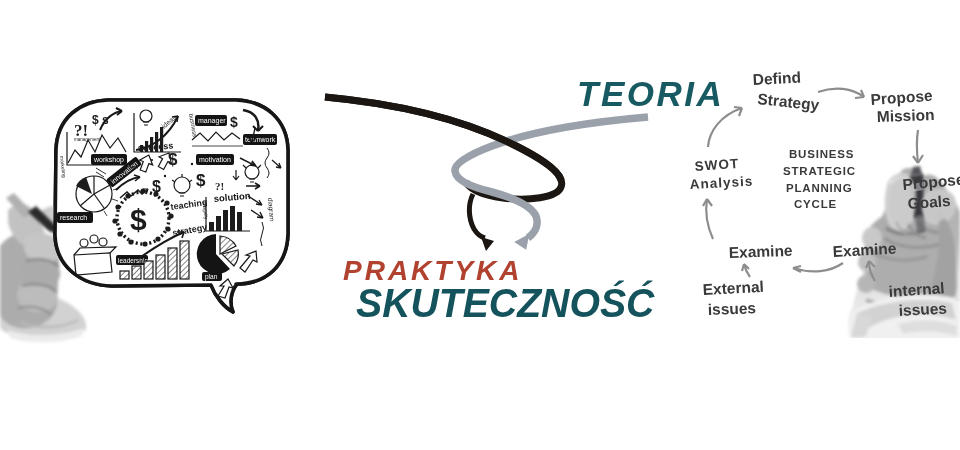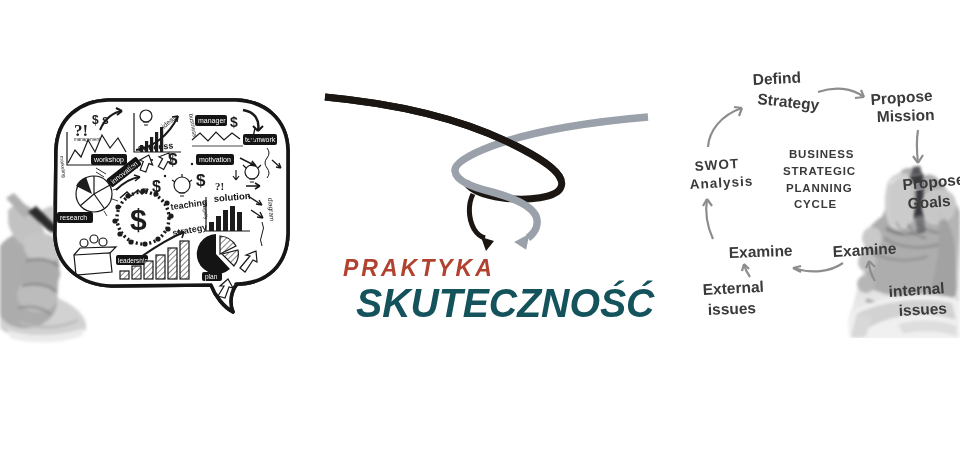--- a/index.html
+++ b/index.html
@@ -343,15 +343,16 @@
       <path d="M843,263 C830,272 812,274 793,268"></path>
       <path d="M793,268 l8,-2 m-8,2 l8,4"></path>
       <path d="M750,277 C747,273 745,269 744,264"></path>
       <path d="M744,264 l-2,7 m2,-7 l5,5"></path>
       <path d="M875,281 C871,275 869,268 869,261"></path>
       <path d="M869,261 l-3,7 m3,-7 l6,6"></path>
     </g>
   </g>
 </svg>
 
-<div class="lbl" style="left:343px;top:255px;font-size:23px;color:#b24230;letter-spacing:3px;">PRAKTYKA</div>
+<div class="lbl" style="left:577px;top:74px;font-size:35px;color:#175a62;letter-spacing:2.5px;">TEORIA</div>
+<div class="lbl" style="left:343px;top:255px;font-size:28px;color:#b24230;letter-spacing:3px;">PRAKTYKA</div>
 <div class="lbl" style="left:356px;top:281px;font-size:40px;color:#14525c;letter-spacing:0px;transform:scaleX(0.98);transform-origin:0 0;">SKUTECZNOŚĆ</div>
 </div>
 
 </body></html>

